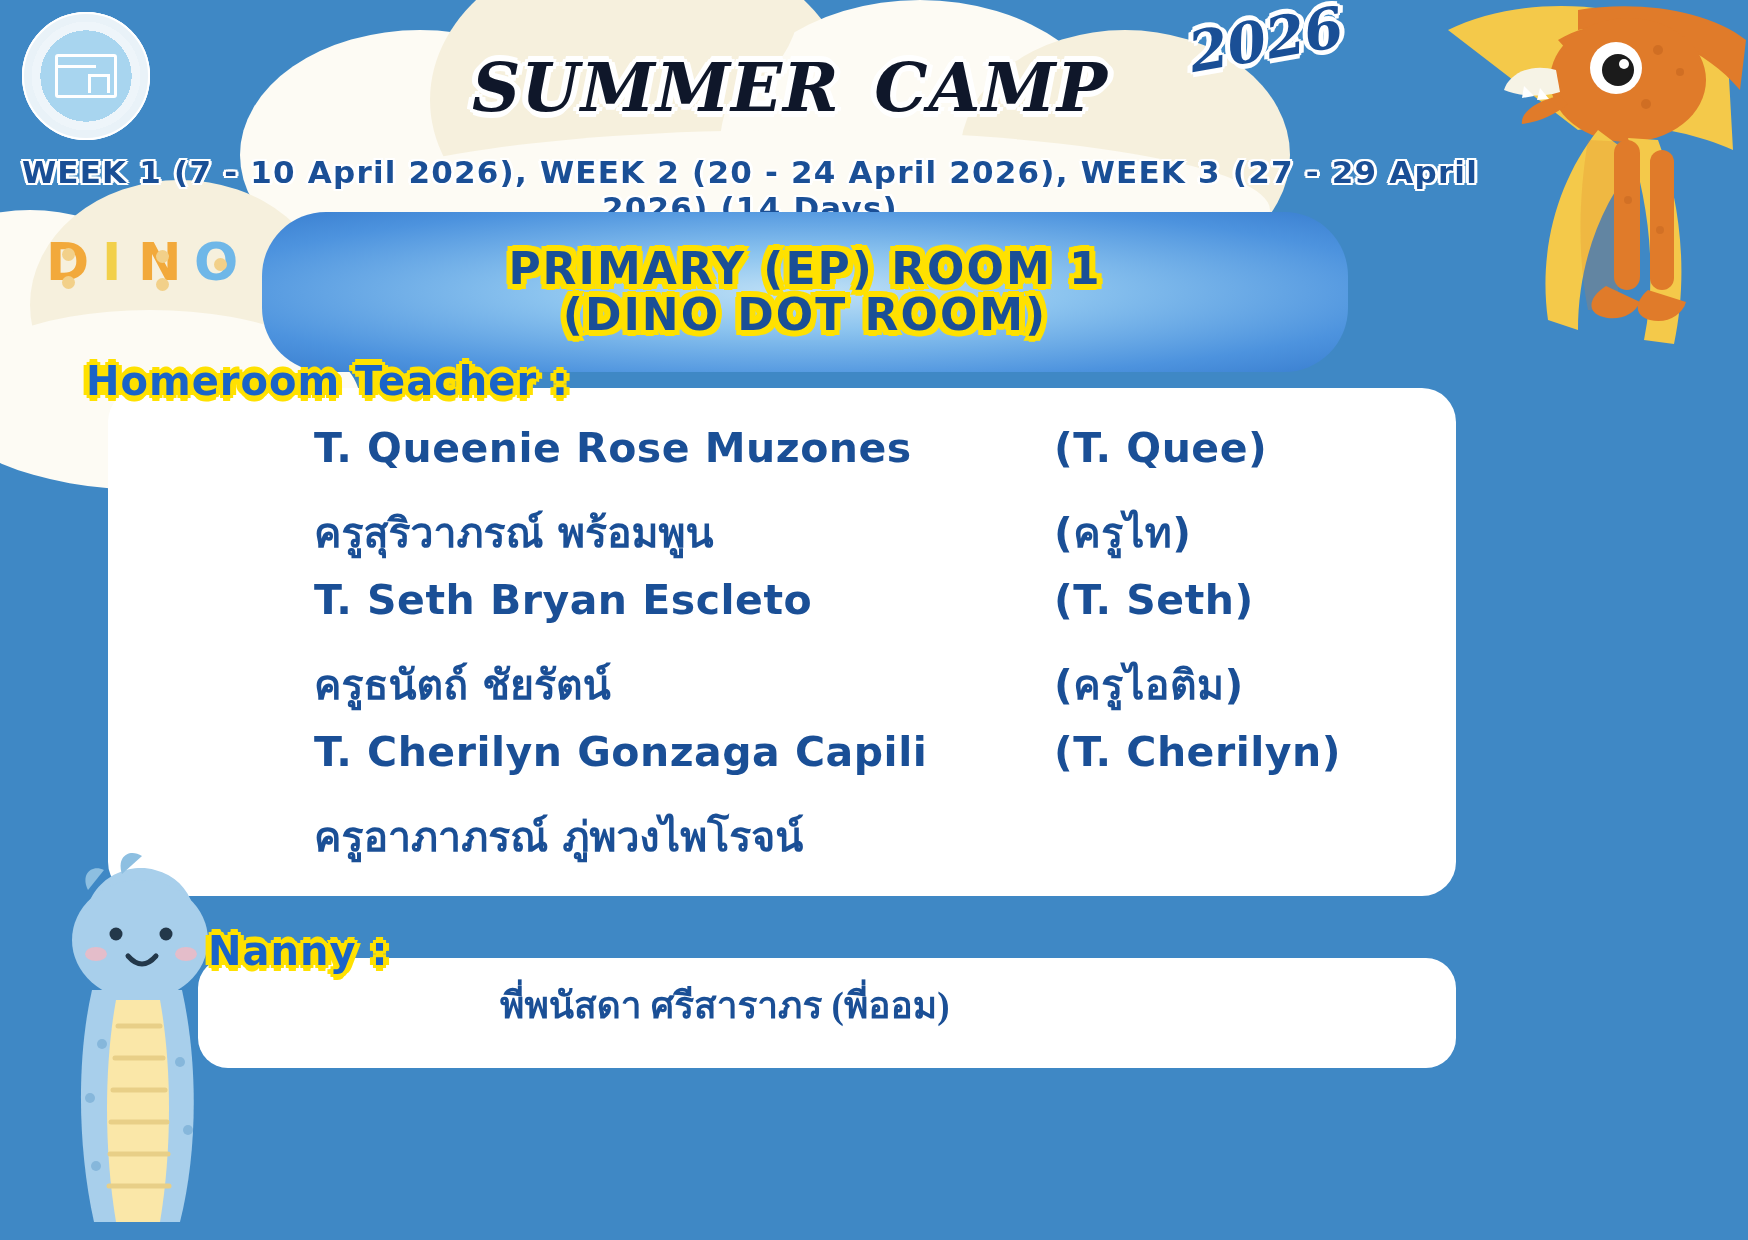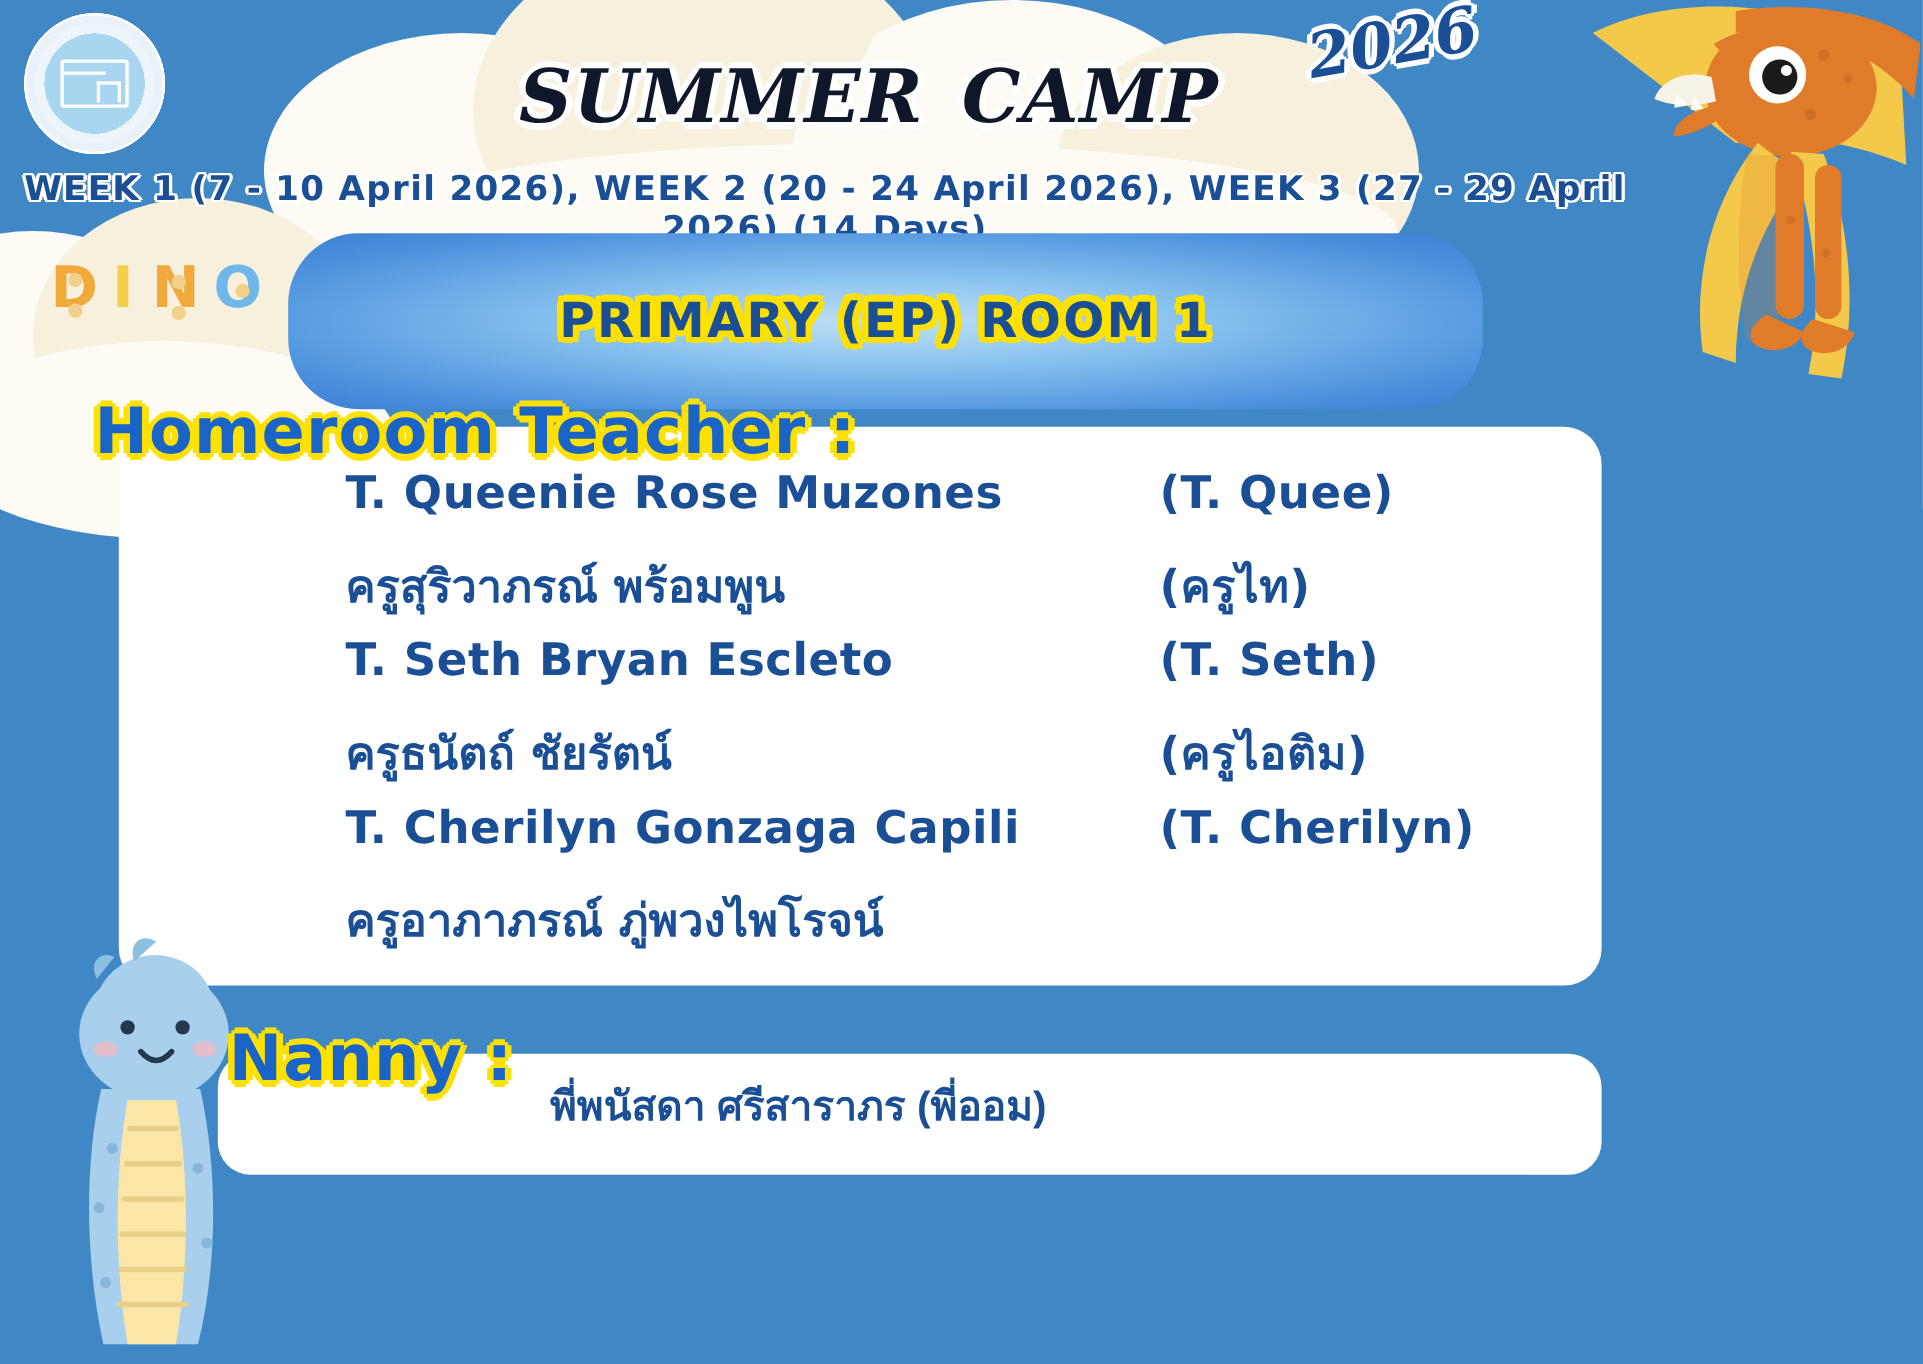--- a/index.html
+++ b/index.html
@@ -89,21 +89,21 @@
     text-shadow:
       -4px 0 0 #ffe100, 4px 0 0 #ffe100, 0 -4px 0 #ffe100, 0 4px 0 #ffe100,
       -3px -3px 0 #ffe100, 3px -3px 0 #ffe100, -3px 3px 0 #ffe100, 3px 3px 0 #ffe100,
       -6px 0 0 #ffe100, 6px 0 0 #ffe100, 0 -6px 0 #ffe100, 0 6px 0 #ffe100,
       -5px -5px 0 #ffe100, 5px -5px 0 #ffe100, -5px 5px 0 #ffe100, 5px 5px 0 #ffe100;
   }
 
   
   .section-label {
     font-family:"DejaVu Sans", sans-serif; font-weight:700;
-    font-size:58px; color:#1a64c8; letter-spacing:1px;
+    font-size:40px; color:#1a64c8; letter-spacing:1px;
     text-shadow:
       -4px 0 0 #ffe100, 4px 0 0 #ffe100, 0 -4px 0 #ffe100, 0 4px 0 #ffe100,
       -3px -3px 0 #ffe100, 3px -3px 0 #ffe100, -3px 3px 0 #ffe100, 3px 3px 0 #ffe100,
       -6px 0 0 #ffe100, 6px 0 0 #ffe100, 0 -6px 0 #ffe100, 0 6px 0 #ffe100;
   }
   #homeroom-label { position:absolute; left:86px; top:358px; z-index:5; }
   #nanny-label    { position:absolute; left:208px; top:928px; z-index:5; }
 
   
   #teachers-panel {
@@ -126,21 +126,21 @@
     font-family:"DejaVu Sans", sans-serif; font-weight:700;
     font-size:41px; color:#1a4f96; letter-spacing:.5px;margin-left:36px;
   }
   .teacher-row .tname  { width:740px; white-space:nowrap; }
   .teacher-row .tnick  { white-space:nowrap; }
   .teacher-row.thai .tname { letter-spacing:0; }
 
   
   #nanny-name {
     position:absolute; left:500px; top:975px;
-    font-family:Liberation Sans, sans-serif; font-weight:700;
+    font-family:Liberation Serif, serif; font-weight:700;
     font-size:37px; color:#1a4f96;
   }
 
   
   #dino-letters { position:absolute; left:46px; top:236px; width:210px; height:72px; }
   #dino-letters .l {
     position:absolute; font-family:"DejaVu Sans", sans-serif; font-weight:700;
     font-size:52px; line-height:1;
   }
   .dino-dotcol { position:absolute; width:13px;height:13px;border-radius:50%;background:#f2d089; }
@@ -212,20 +212,21 @@
   <circle cx="300" cy="200" r="4" fill="#c2641e" opacity=".45"></circle>
   <circle cx="332" cy="230" r="4" fill="#c2641e" opacity=".45"></circle>
 </svg>
 
 <div id="summer-camp-title">summer camp</div>
 <div id="title-year">2026</div>
 <div id="weeks-line">WEEK 1 (7 - 10 April 2026), WEEK 2 (20 - 24 April 2026), WEEK 3 (27 - 29 April 2026) (14 Days)</div>
 
 <div id="room-banner">
   <div class="banner-line">PRIMARY (EP) ROOM 1</div>
+  <div class="banner-line">(DINO DOT ROOM)</div>
 </div>
 
 <div id="teachers-panel"></div>
 <div id="homeroom-label" class="section-label">Homeroom Teacher :</div>
 
 <div id="teacher-list">
   <div class="teacher-row">
     <span class="tname">T. Queenie Rose Muzones</span>
     <span class="tnick">(T. Quee)</span>
   </div>

